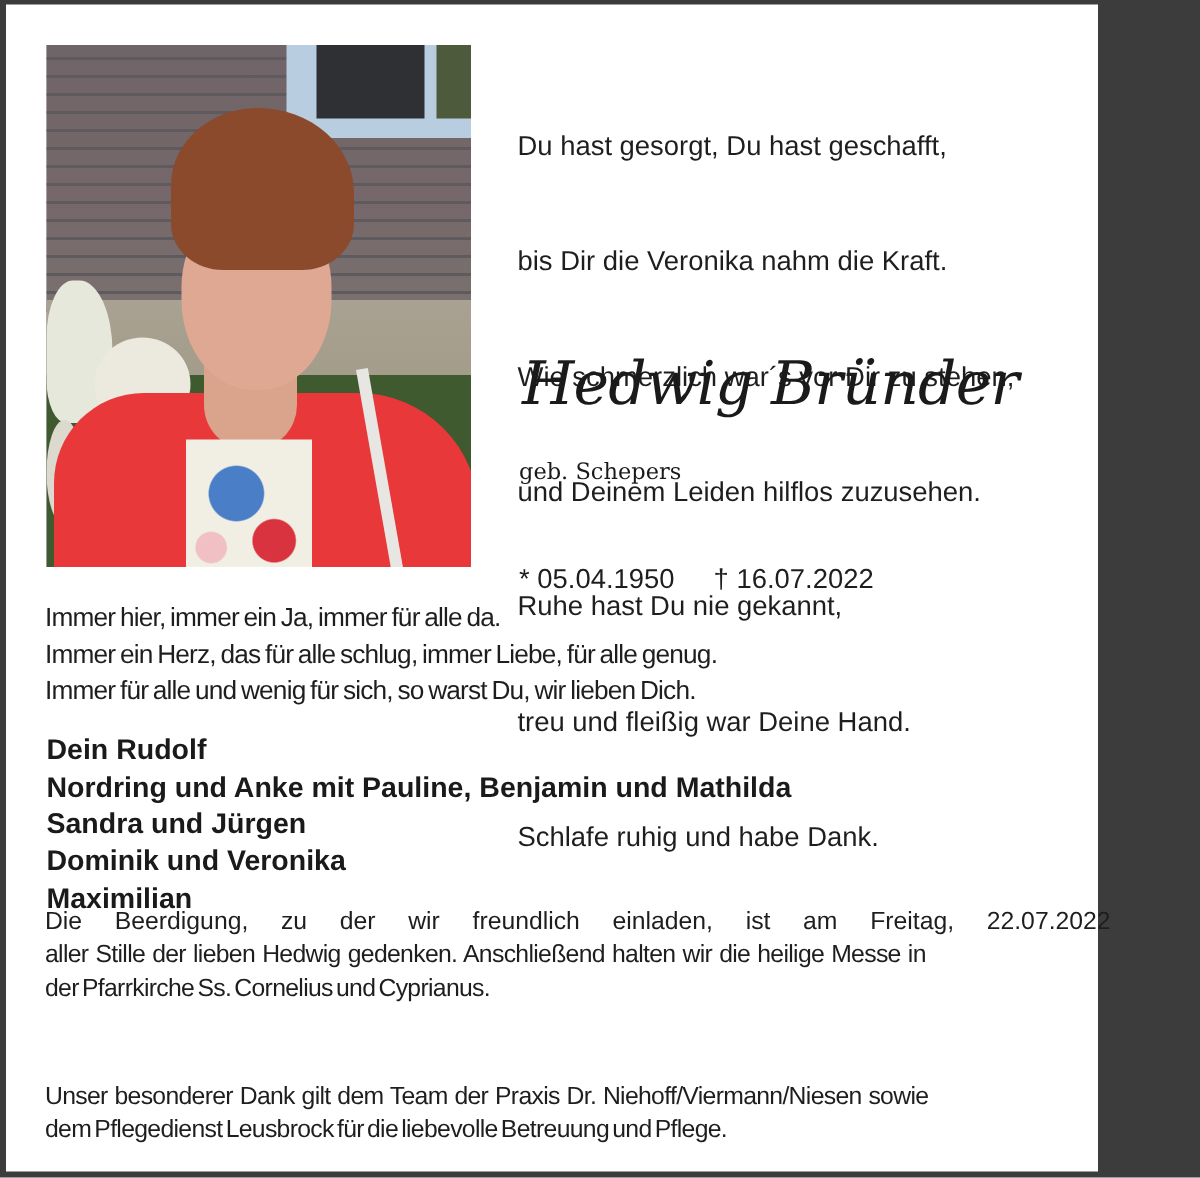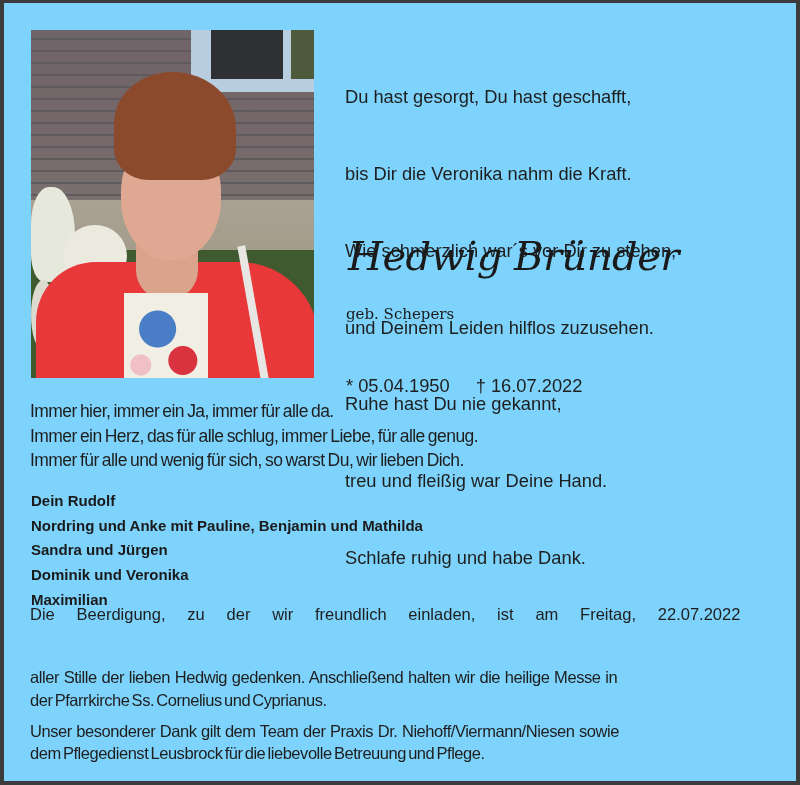--- a/index.html
+++ b/index.html
@@ -7,22 +7,22 @@
       width: 800px; height: 785px;
       background: #3c3c3c;
       position: relative;
       overflow: hidden;
       font-family: "Liberation Sans", "DejaVu Sans", sans-serif;
       color: #1a1a1a;
     }
     .page {
       position: absolute;
       left: 4px; top: 3px;
-      width: 792px; height: 778px;
-      background: #7dd3fc;
+      width: 728px; height: 778px;
+      background: #ffffff;
     }
     
     .photo {
       position: absolute;
       left: 27px; top: 27px;
       width: 283px; height: 348px;
       overflow: hidden;
       background: #6e6a6e;
     }
     .photo .brick {
@@ -146,42 +146,42 @@
       letter-spacing: -0.55px;
       word-spacing: -1.2px;
       color: #1e1e1e;
       white-space: nowrap;
     }
 
     
     .family {
       position: absolute;
       left: 27px; top: 486px;
-      font-size: 15px;
+      font-size: 19px;
       font-weight: bold;
       line-height: 24.7px;
       color: #1a1a1a;
       white-space: nowrap;
     }
 
     
     .funeral {
       position: absolute;
       left: 26px; top: 600px;
       width: 740px;
       font-size: 16.5px;
       line-height: 22.3px;
       letter-spacing: -0.45px;
       color: #1e1e1e;
       text-align: justify;
     }
     .funeral div { white-space: nowrap; }
     .funeral .l1 { word-spacing: 17.2px; letter-spacing: 0; }
     .funeral .l2 { word-spacing: -1.8px; }
-    .funeral .l3 { word-spacing: 0.6px; margin-top: 41px; }
+    .funeral .l3 { word-spacing: 0.6px; }
     .funeral .l4 { word-spacing: -2px; }
 
     .thanks {
       position: absolute;
       left: 26px; top: 717px;
       font-size: 16.5px;
       line-height: 22.3px;
       letter-spacing: -0.45px;
       color: #1e1e1e;
       white-space: nowrap;

